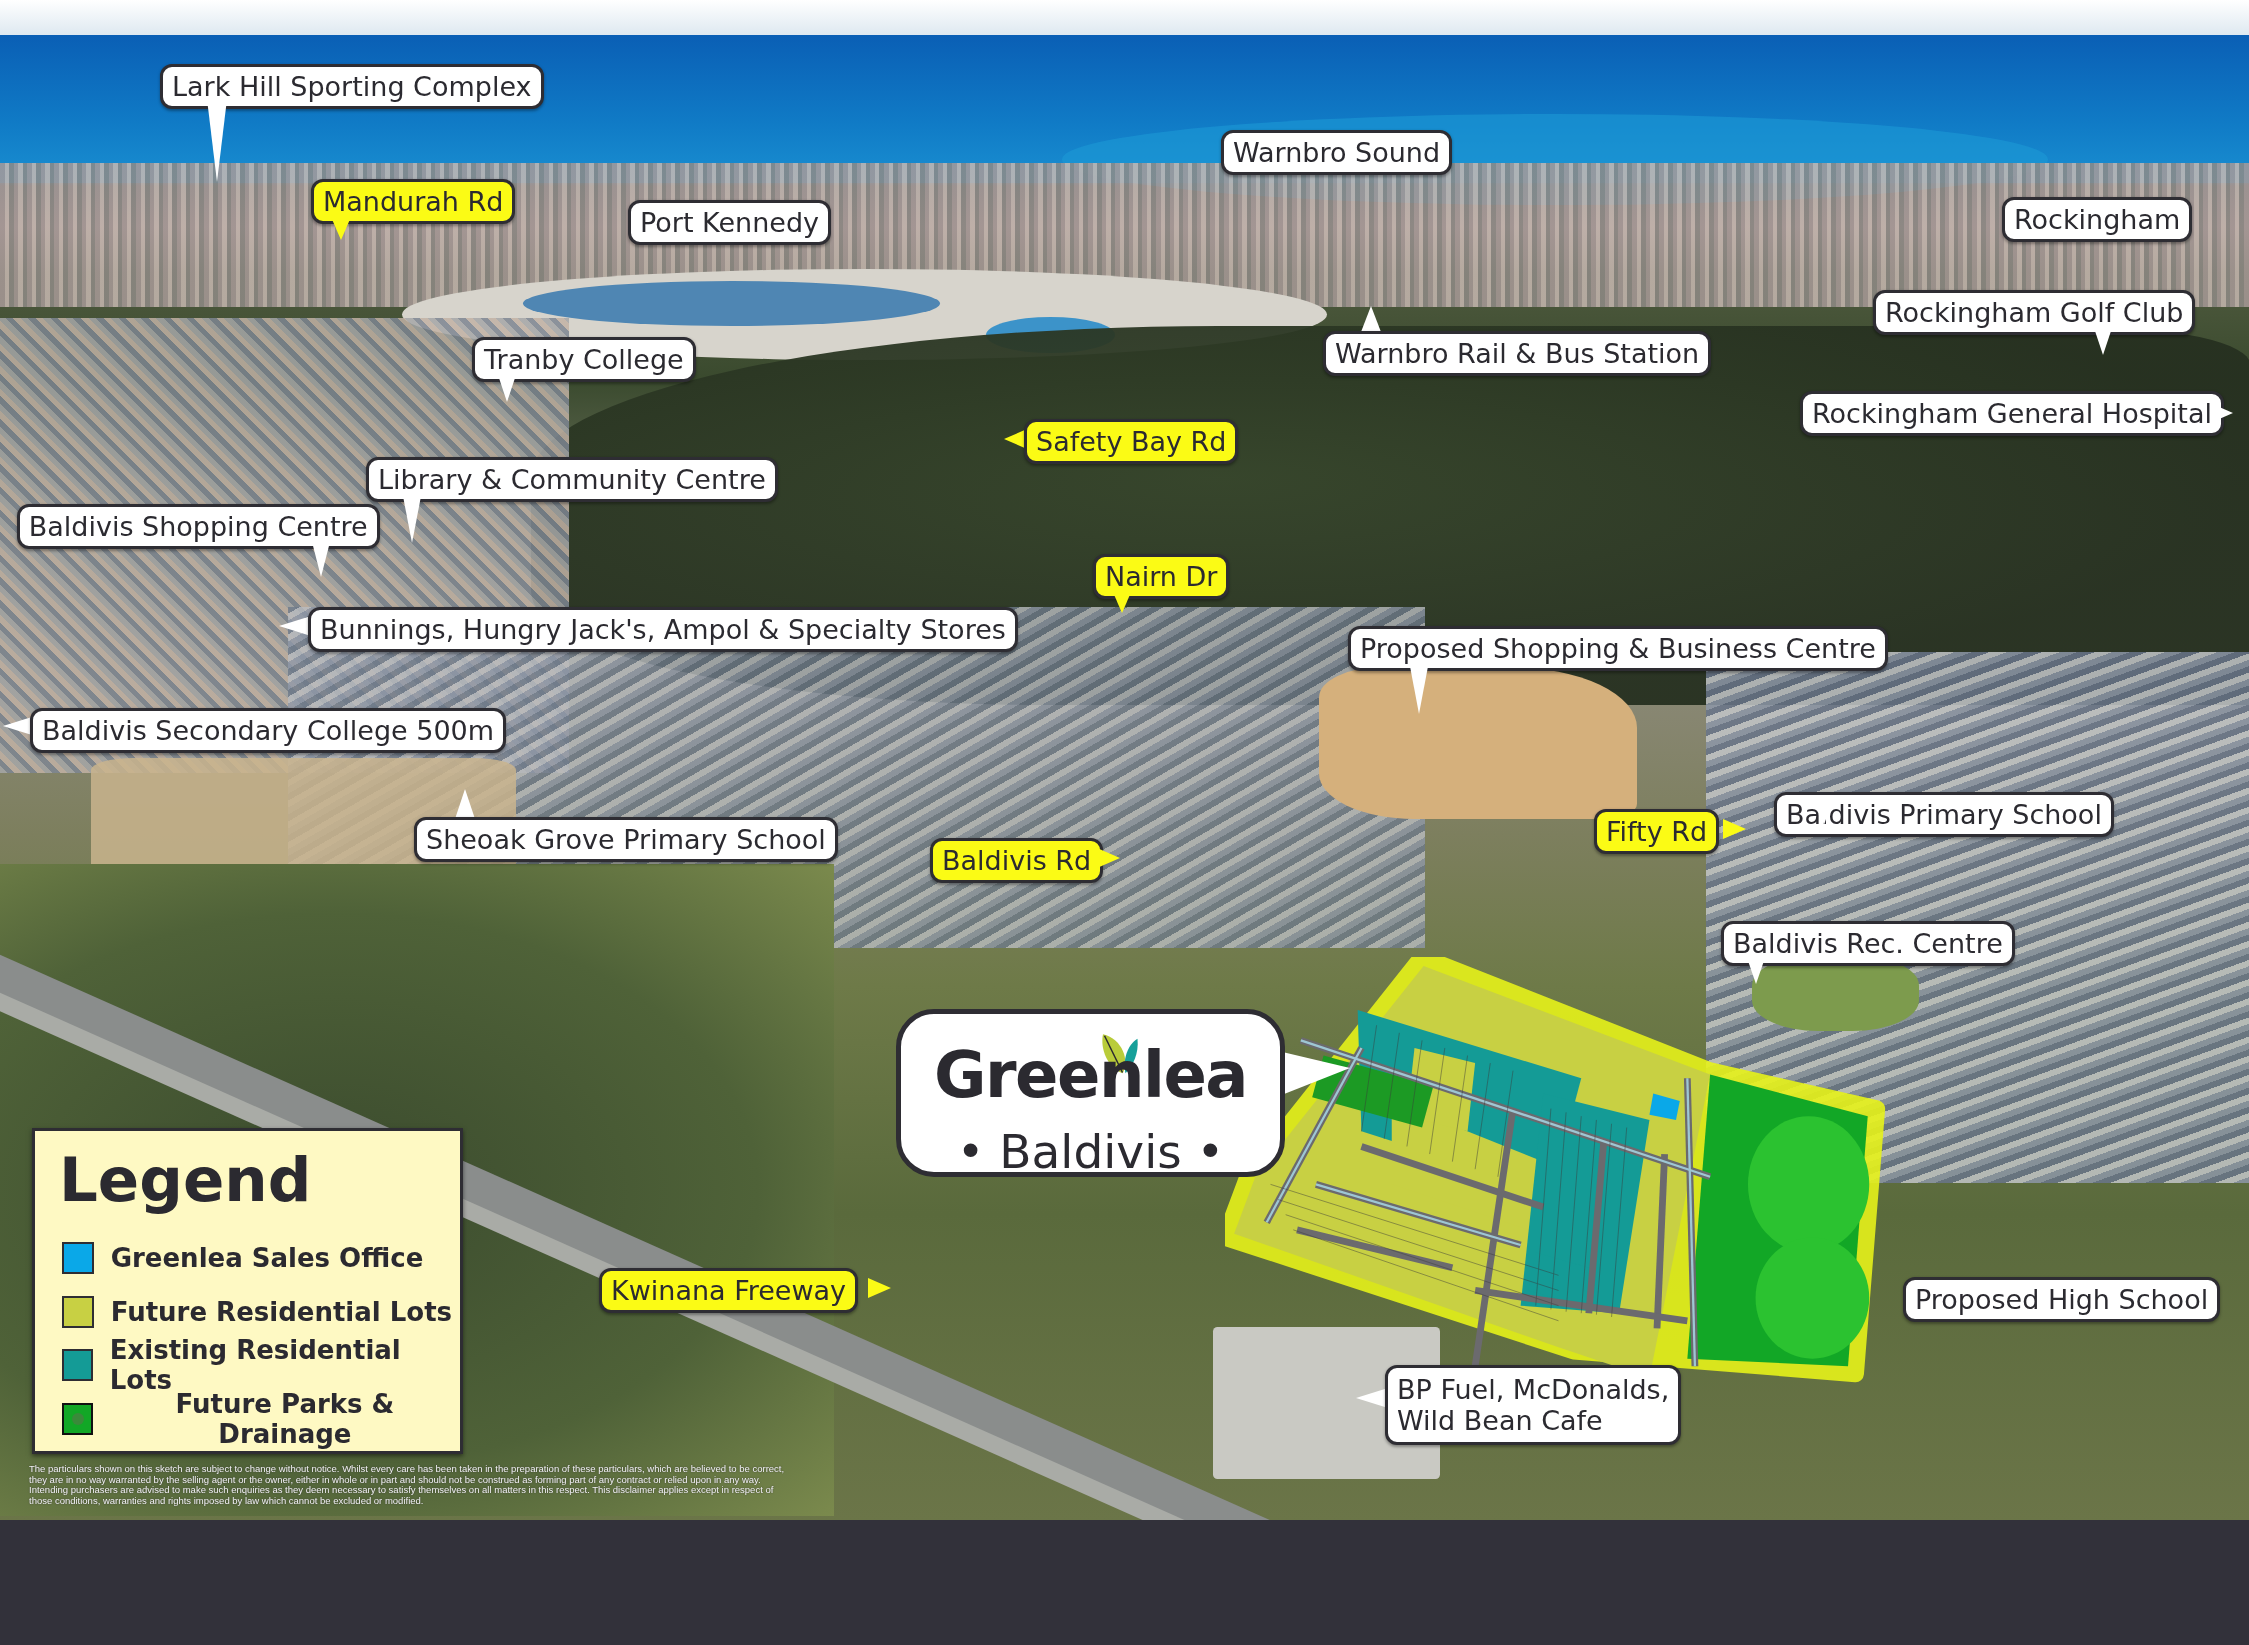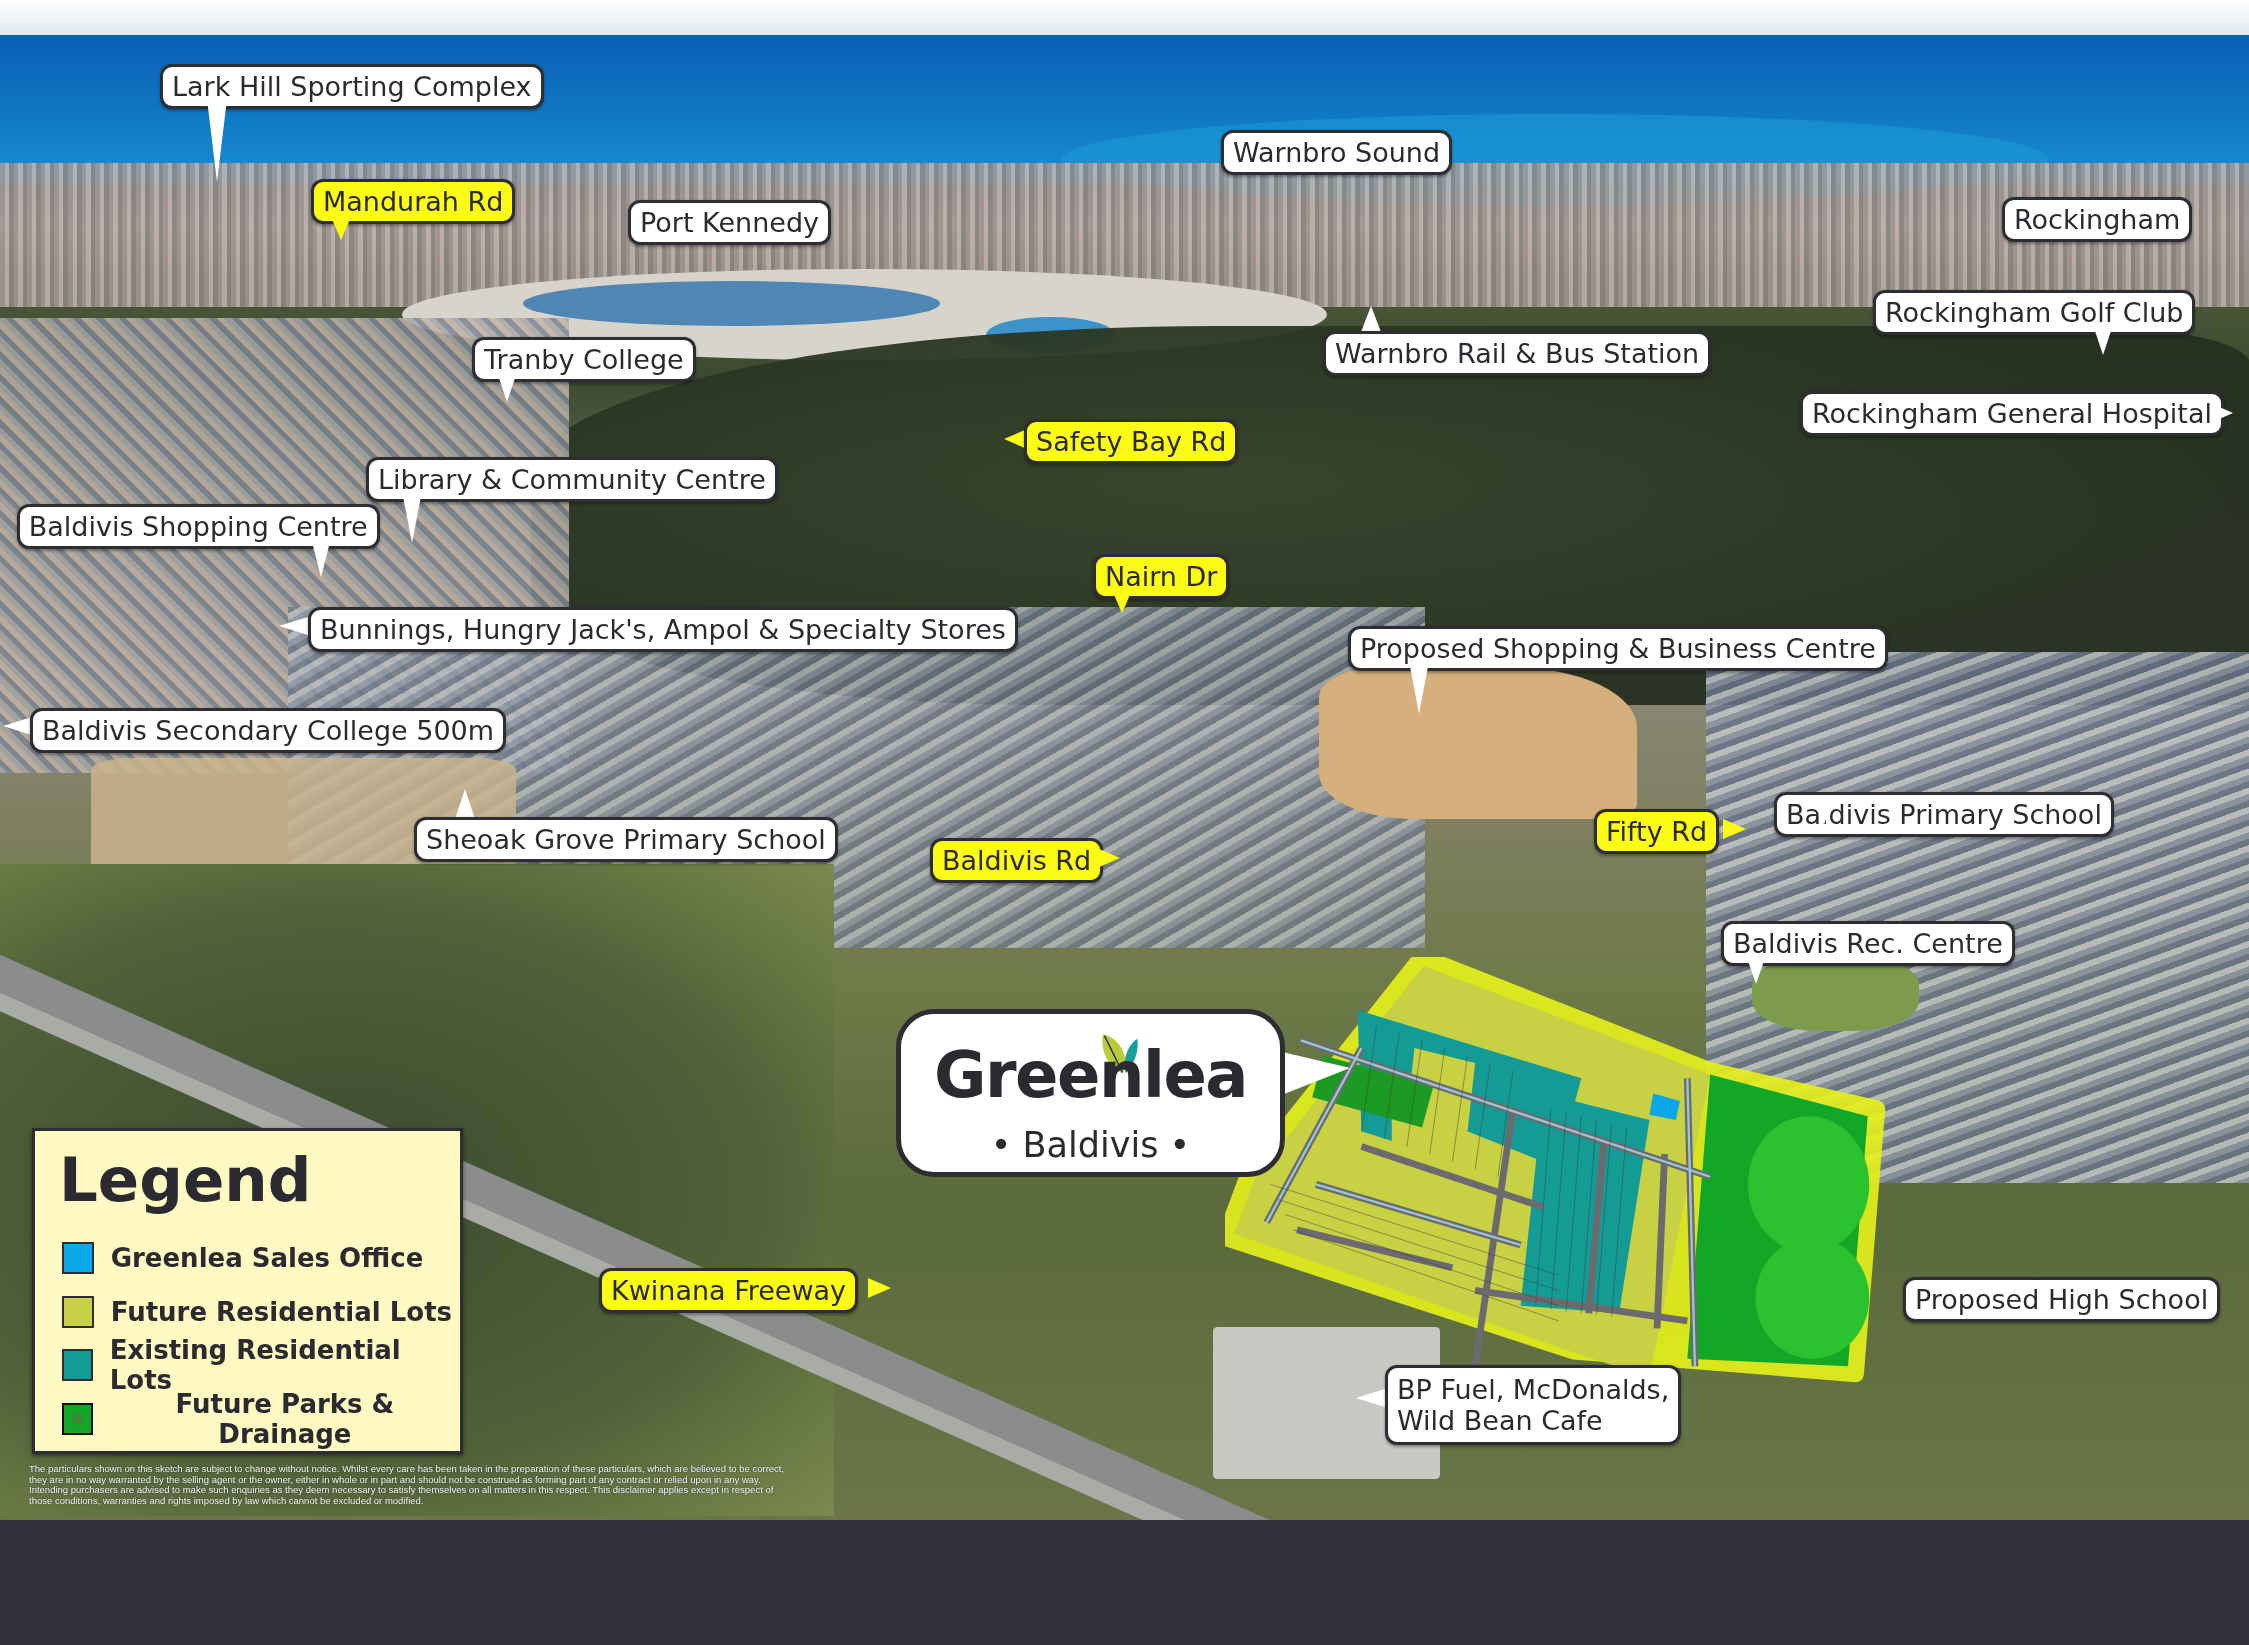--- a/index.html
+++ b/index.html
@@ -40,21 +40,21 @@
   .t-up{border-left:10.6px solid transparent;border-right:10.6px solid transparent;border-bottom:26px solid #ffffff;}
   .t-left{border-top:10.6px solid transparent;border-bottom:10.6px solid transparent;border-right:32px solid #ffffff;}
   .t-left-y{border-top:10.6px solid transparent;border-bottom:10.6px solid transparent;border-right:23px solid #fbfb15;}
   .t-right{border-top:10.6px solid transparent;border-bottom:10.6px solid transparent;border-left:23px solid #ffffff;}
   .t-right-y{border-top:10.6px solid transparent;border-bottom:10.6px solid transparent;border-left:23px solid #fbfb15;}
 
   
   .brand{position:absolute;left:896px;top:1009px;width:379px;height:158px;background:#fff;border:5.3px solid #2e2d33;border-radius:38px;text-align:center;}
   .brand-tail{position:absolute;left:1274px;top:1050px;border-top:18px solid transparent;border-bottom:30px solid transparent;border-left:76px solid #fff;}
   .brand-title{position:absolute;left:0;right:0;top:29px;font-family:"DejaVu Sans",sans-serif;font-weight:bold;font-size:64px;letter-spacing:-1.5px;color:#2b2a30;line-height:1;}
-  .brand-sub{position:absolute;left:0;right:0;top:114px;font-family:"DejaVu Sans",sans-serif;font-size:35px;color:#2b2a30;line-height:1;}
+  .brand-sub{position:absolute;left:0;right:0;top:114px;font-family:"DejaVu Sans",sans-serif;font-size:47px;color:#2b2a30;line-height:1;}
   .brand-leaf{position:absolute;left:199px;top:16.7px;width:39px;height:44px;}
 
   
   .legend{position:absolute;left:32px;top:1128px;width:425px;height:320px;background:#fef9c3;border:3px solid #2e2d33;box-shadow:0 1.5px 4.5px rgba(0,0,0,.5);font-weight:bold;}
   .legend-title{position:absolute;left:24px;top:15px;font-family:"DejaVu Sans",sans-serif;font-size:61px;color:#2b2a30;line-height:1.1;}
   .legend-item{position:absolute;left:27px;height:38px;display:flex;align-items:center;}
   .swatch{width:32px;height:32px;border:2.3px solid #2e2d33;box-sizing:border-box;margin-right:16.7px;position:relative;}
   .swatch .dot{position:absolute;left:7.6px;top:7.6px;width:12px;height:12px;border-radius:50%;background:#3a8a3a;}
   .legend-label{font-family:"DejaVu Sans",sans-serif;font-size:26px;color:#2b2a30;}
 

